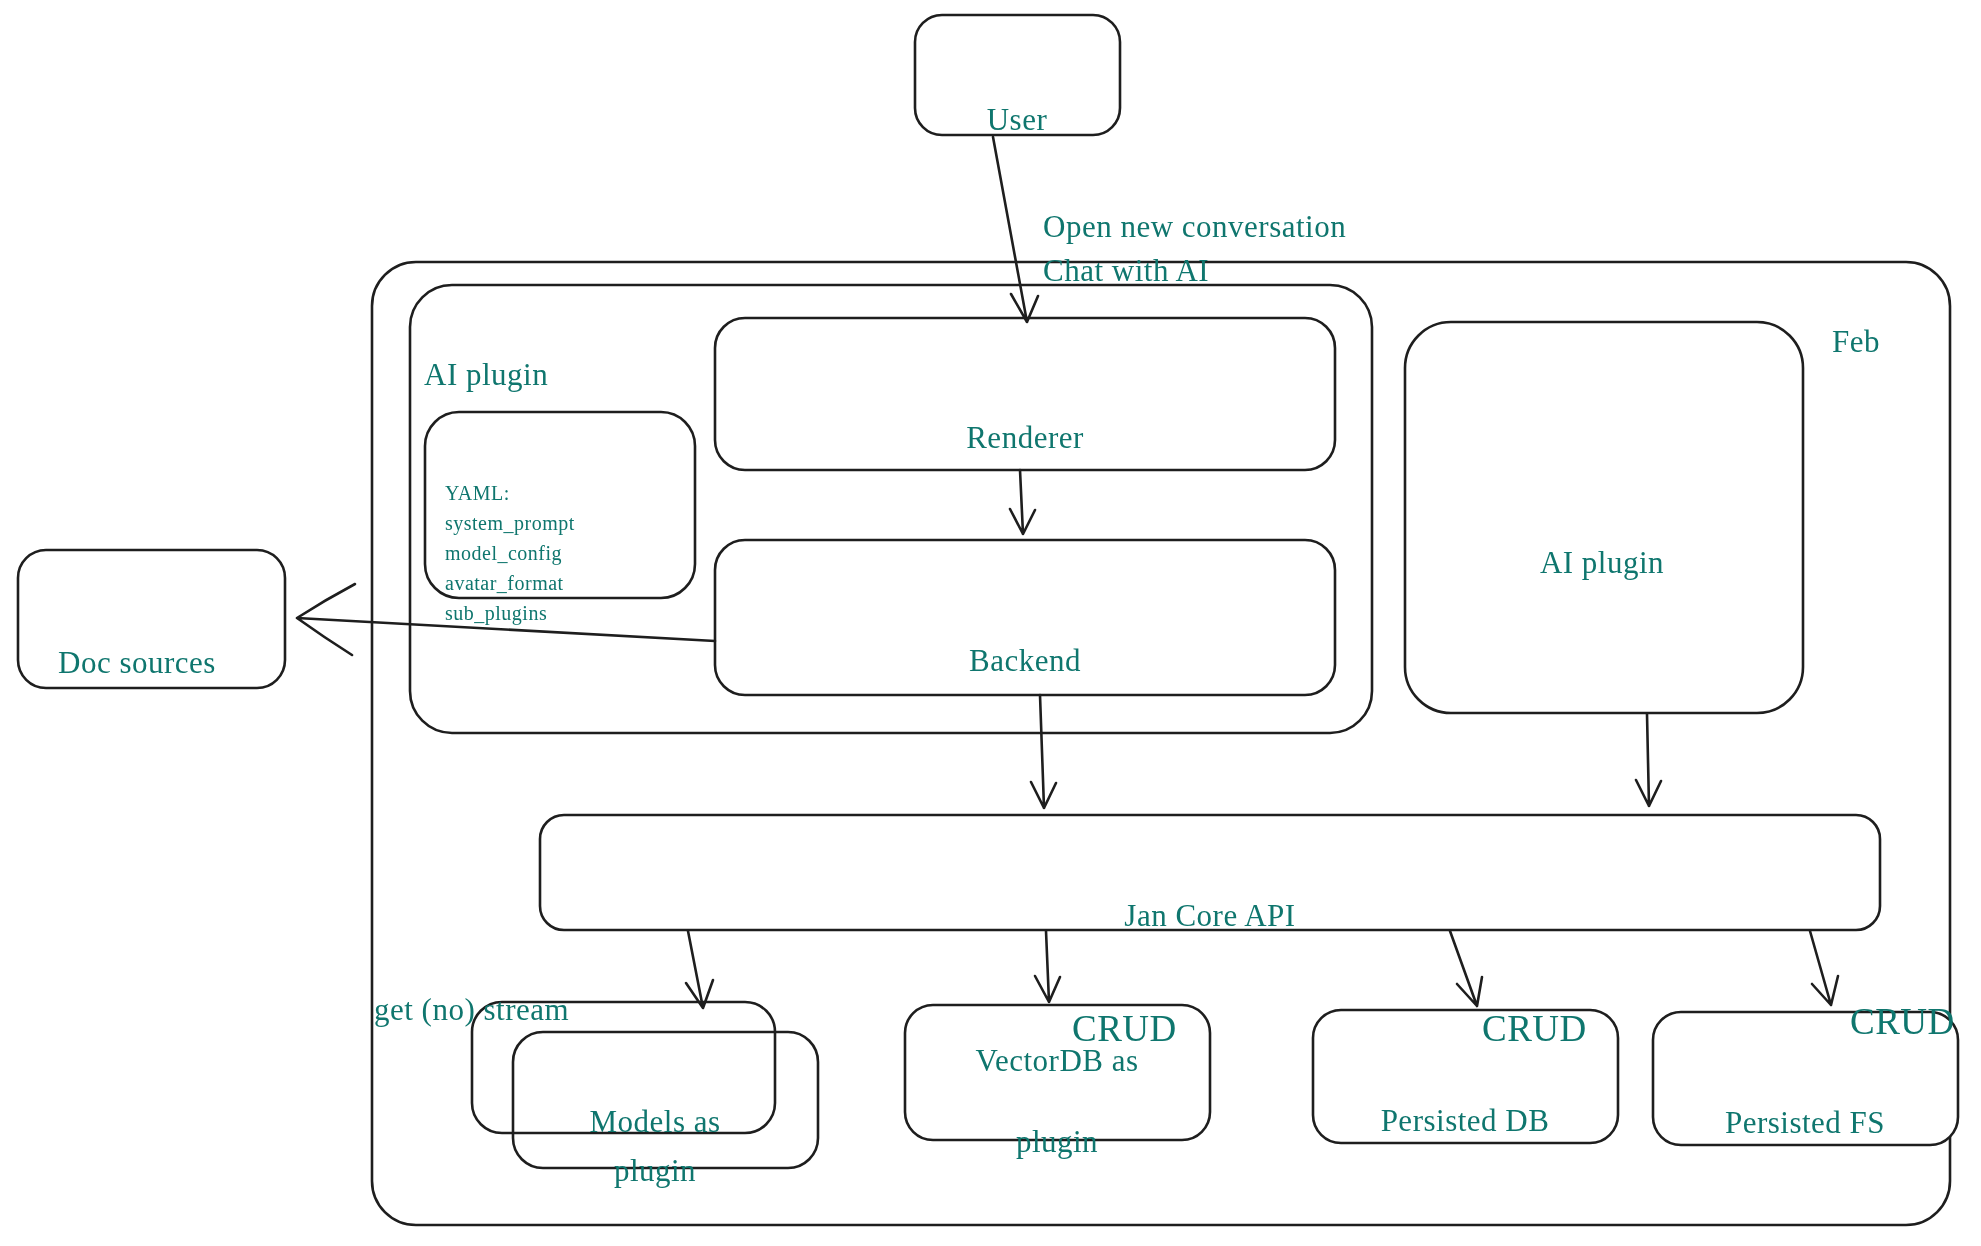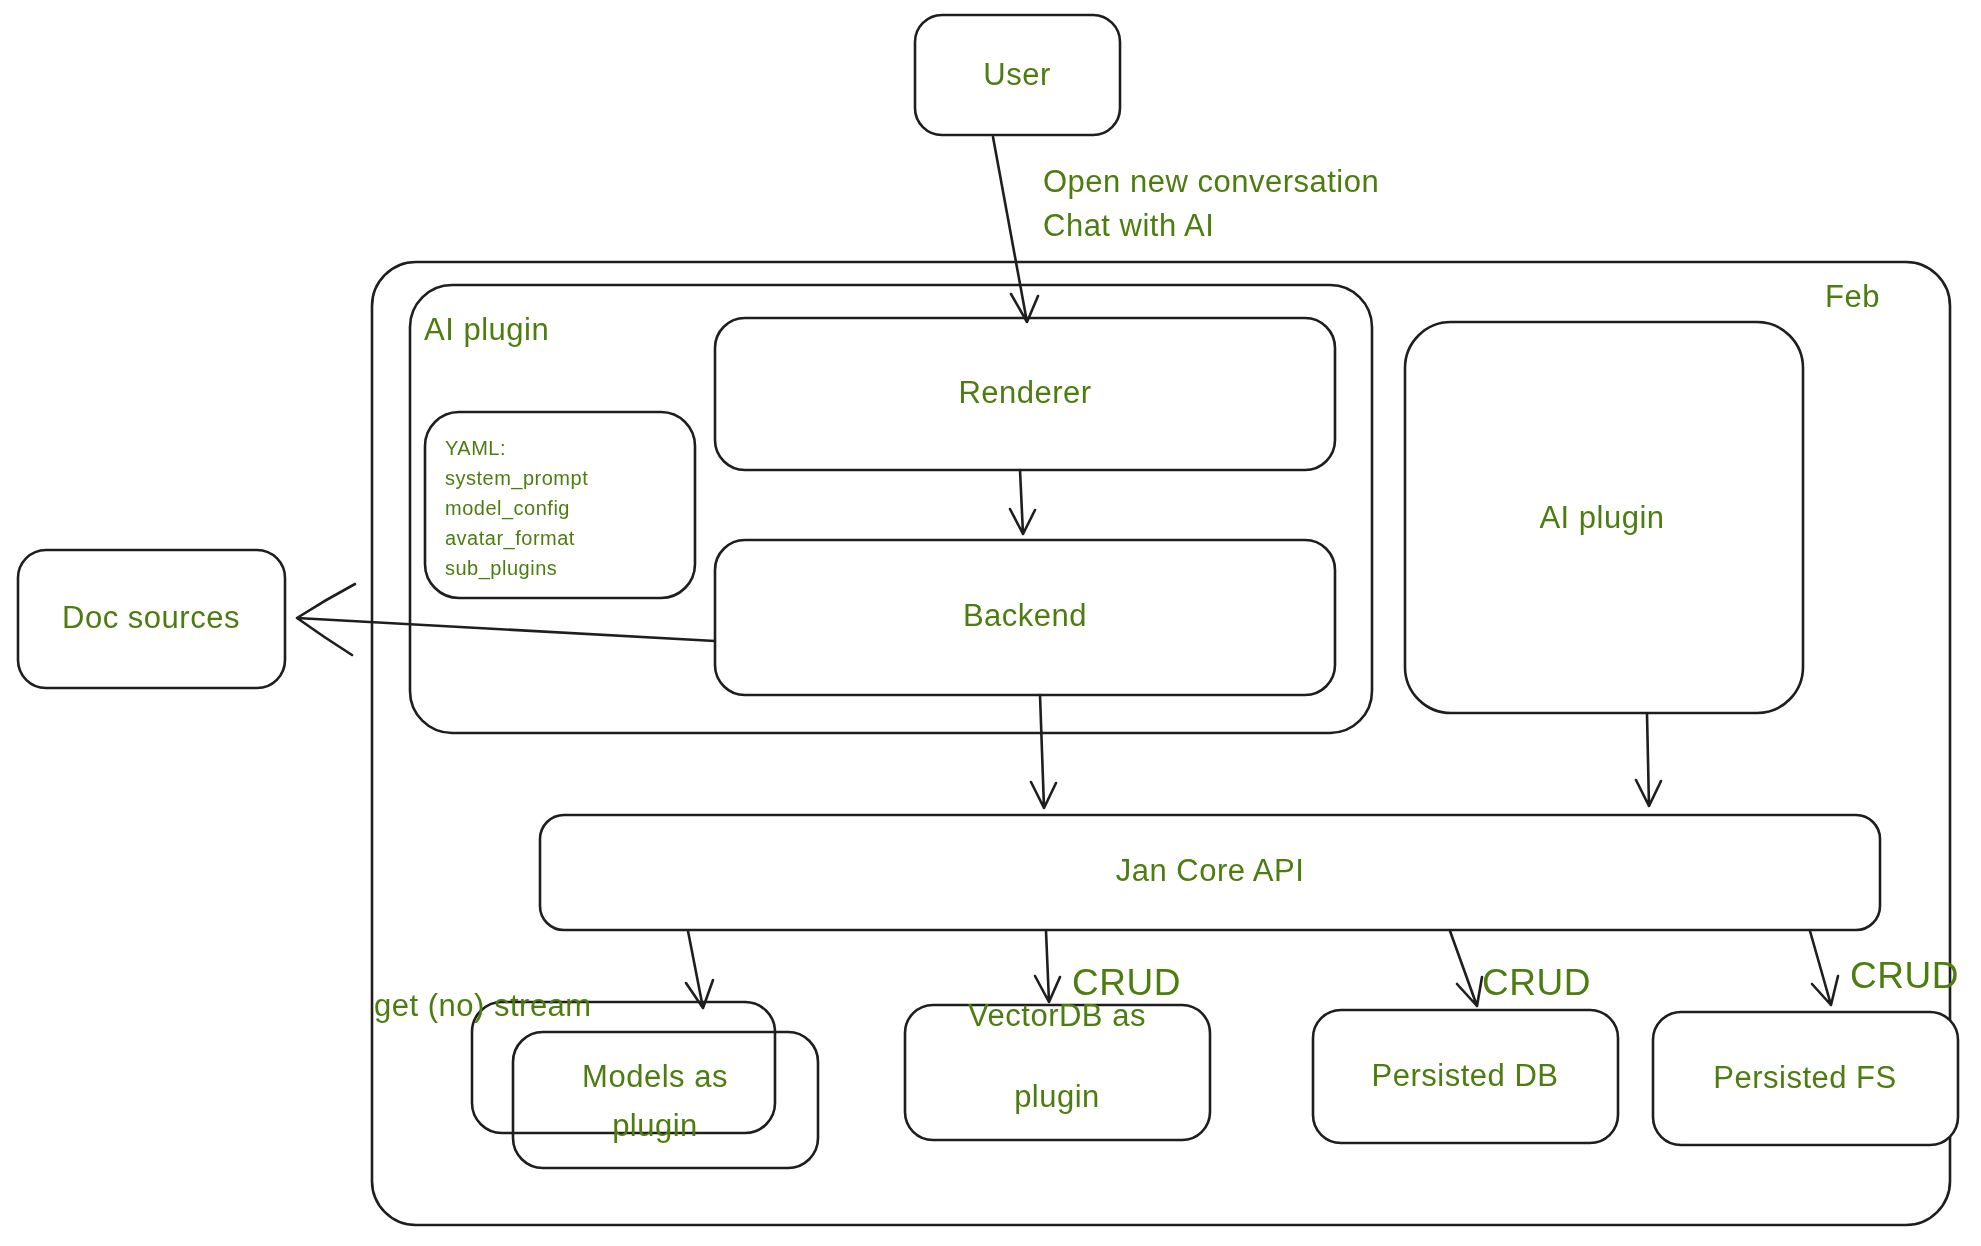--- a/index.html
+++ b/index.html
@@ -7,24 +7,25 @@
     position:relative;
     width:1981px;height:1246px;
     background:#ffffff;
     font-family:"DejaVu Sans", sans-serif;
     color:#1e1e1e;
     overflow:hidden;
   }
   .stage svg{position:absolute;left:0;top:0;}
   .lbl{
     position:absolute;
-    color:#4d7c0f;
+    color:#0f766e;
     white-space:nowrap;
-    font-family:Liberation Sans, sans-serif;
+    font-family:Liberation Serif, serif;
     letter-spacing:0.5px;
+    margin-top:45px;
   }
   .ctr{transform:translate(-50%,-50%);text-align:center;}
   .big{font-size:31px;}
   .mid{font-size:37px;}
   .small{font-size:20px;line-height:30px;}
 </style>
 </head>
 <body>
 
 <div class="stage">
@@ -91,27 +92,27 @@
   <div class="lbl big ctr" style="left:1025px;top:616px;">Backend</div>
 
   <div class="lbl small" style="left:445px;top:433px;">
     <div>YAML:</div>
     <div>system_prompt</div>
     <div>model_config</div>
     <div>avatar_format</div>
     <div>sub_plugins</div>
   </div>
 
-  <div class="lbl big ctr" style="left:151px;top:618px;">Doc sources</div>
+  <div class="lbl big ctr" style="left:137px;top:618px;">Doc sources</div>
 
   <div class="lbl big ctr" style="left:1602px;top:518px;">AI plugin</div>
 
   <div class="lbl big ctr" style="left:1210px;top:871px;">Jan Core API</div>
 
-  <div class="lbl big" style="left:374px;top:988px;">get (no) stream</div>
+  <div class="lbl big" style="left:374px;top:947px;">get (no) stream</div>
   <div class="lbl mid" style="left:1072px;top:962px;">CRUD</div>
   <div class="lbl mid" style="left:1482px;top:962px;">CRUD</div>
   <div class="lbl mid" style="left:1850px;top:955px;">CRUD</div>
 
   <div class="lbl big ctr" style="left:655px;top:1077px;">Models as</div>
   <div class="lbl big ctr" style="left:655px;top:1126px;">plugin</div>
 
   <div class="lbl big ctr" style="left:1057px;top:1016px;">VectorDB as</div>
   <div class="lbl big ctr" style="left:1057px;top:1097px;">plugin</div>
 

